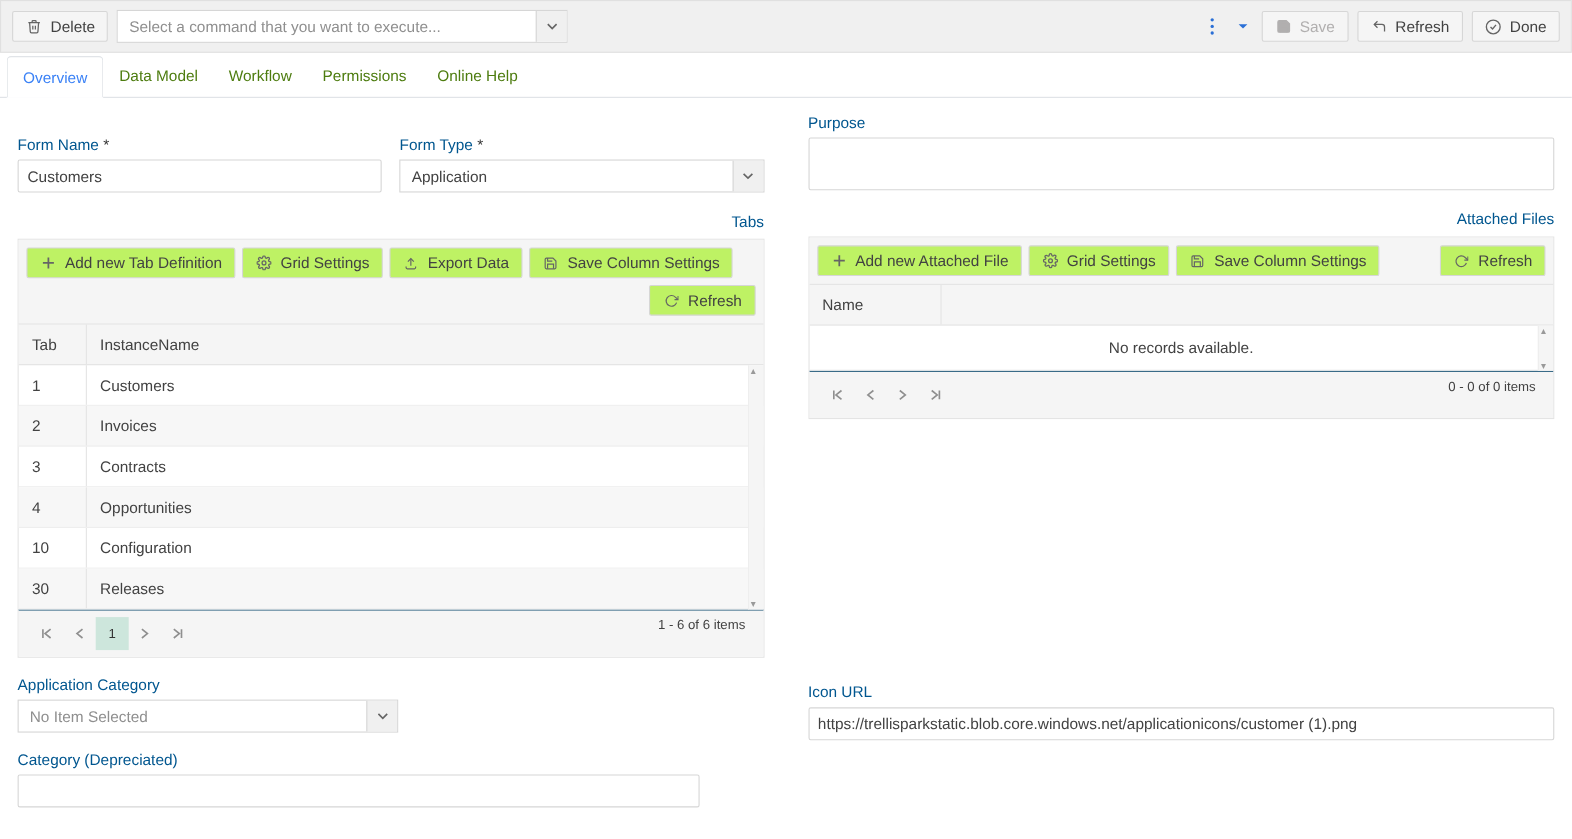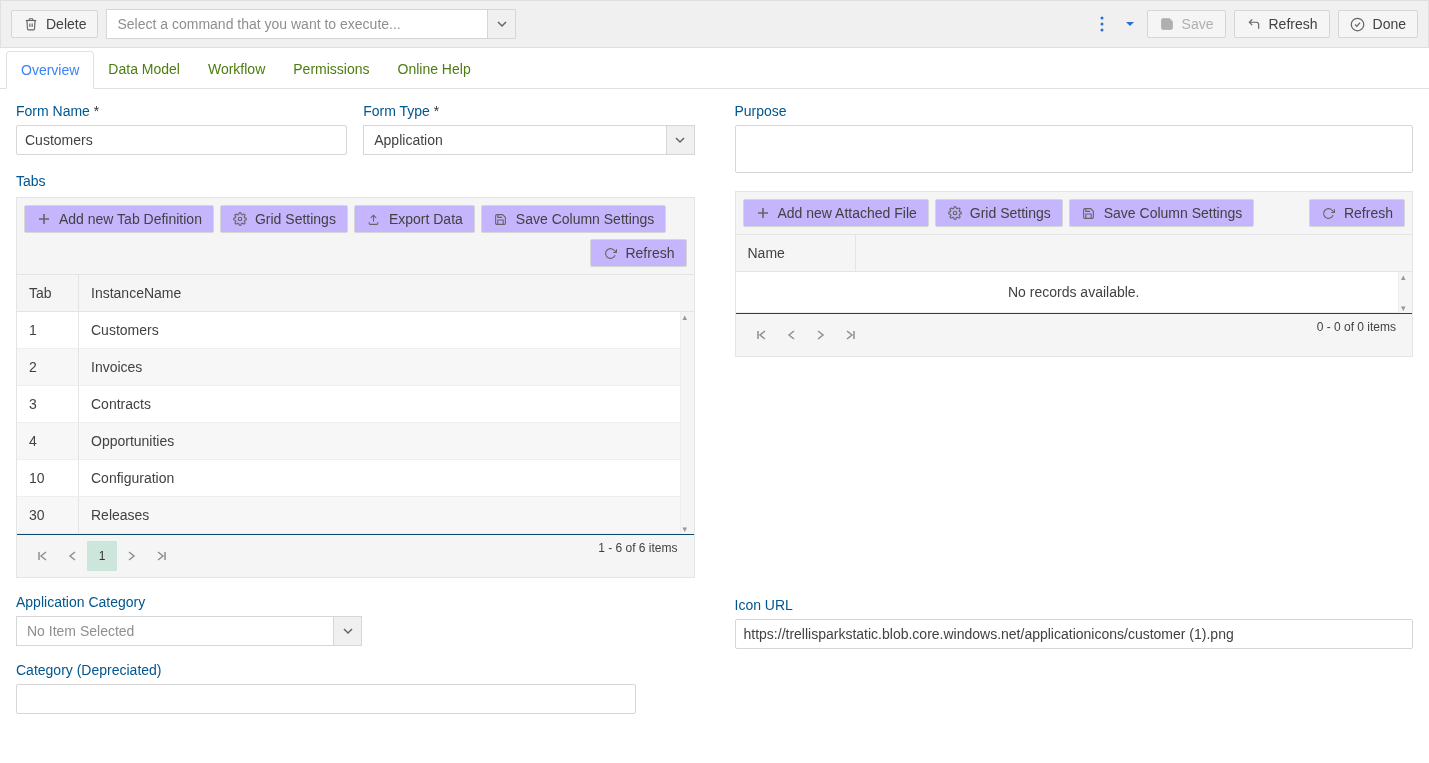--- a/index.html
+++ b/index.html
@@ -98,39 +98,40 @@
   .text-input {
     width: 100%;
     border: 1px solid #d6d6d6;
     padding: 6px 8px;
     font-size: 14px;
     color: #424242;
     border-radius: 2px;
     height: 30px;
   }
   .text-input::placeholder { color: #8f8f8f; }
-  .row2 { display: flex; gap: 16px; margin-bottom: 18px; }
+  .row2 { display: flex; gap: 16px; margin-bottom: 18px; margin-top: 20px; }
   .row2 > div { flex: 1; }
   .section-label {
     color: #00568f;
     font-size: 14px;
     margin: 14px 0 8px 0;
     display:block;
+    text-align:right;
   }
   .grid-wrap {
     border: 1px solid #e4e4e4;
   }
   .grid-toolbar {
     background: #f5f5f5;
     padding: 7px;
     display: flex;
     gap: 6px;
     flex-wrap: wrap;
   }
-  .grid-toolbar .btn { background: #c4b5fd; border-color: #d6d6d6; }
+  .grid-toolbar .btn { background: #bef264; border-color: #d6d6d6; }
   .grid-toolbar .push-right { margin-left: auto; }
   .grid-header {
     display: flex;
     background: #f5f5f5;
     border-top: 1px solid #e4e4e4;
     border-bottom: 1px solid #e4e4e4;
   }
   .grid-header .cell {
     padding: 10px 12px;
     font-size: 14px;
@@ -417,20 +418,21 @@
 
   </div>
 
   <div class="col">
 
     <div style="margin-bottom:18px">
       <label class="field-label">Purpose</label>
       <input class="text-input" style="height: 48px;" value="">
     </div>
 
+    <span class="section-label">Attached Files</span>
     <div class="grid-wrap">
       <div class="grid-toolbar">
         <button class="btn">
           <span class="icon">
               <svg width="12" height="12" viewBox="0 0 12 12">
                 <path d="M6 1v10M1 6h10" stroke="#656565" stroke-width="1.6"></path>
               </svg>
             </span>
           <span>Add new Attached File</span>
         </button>

